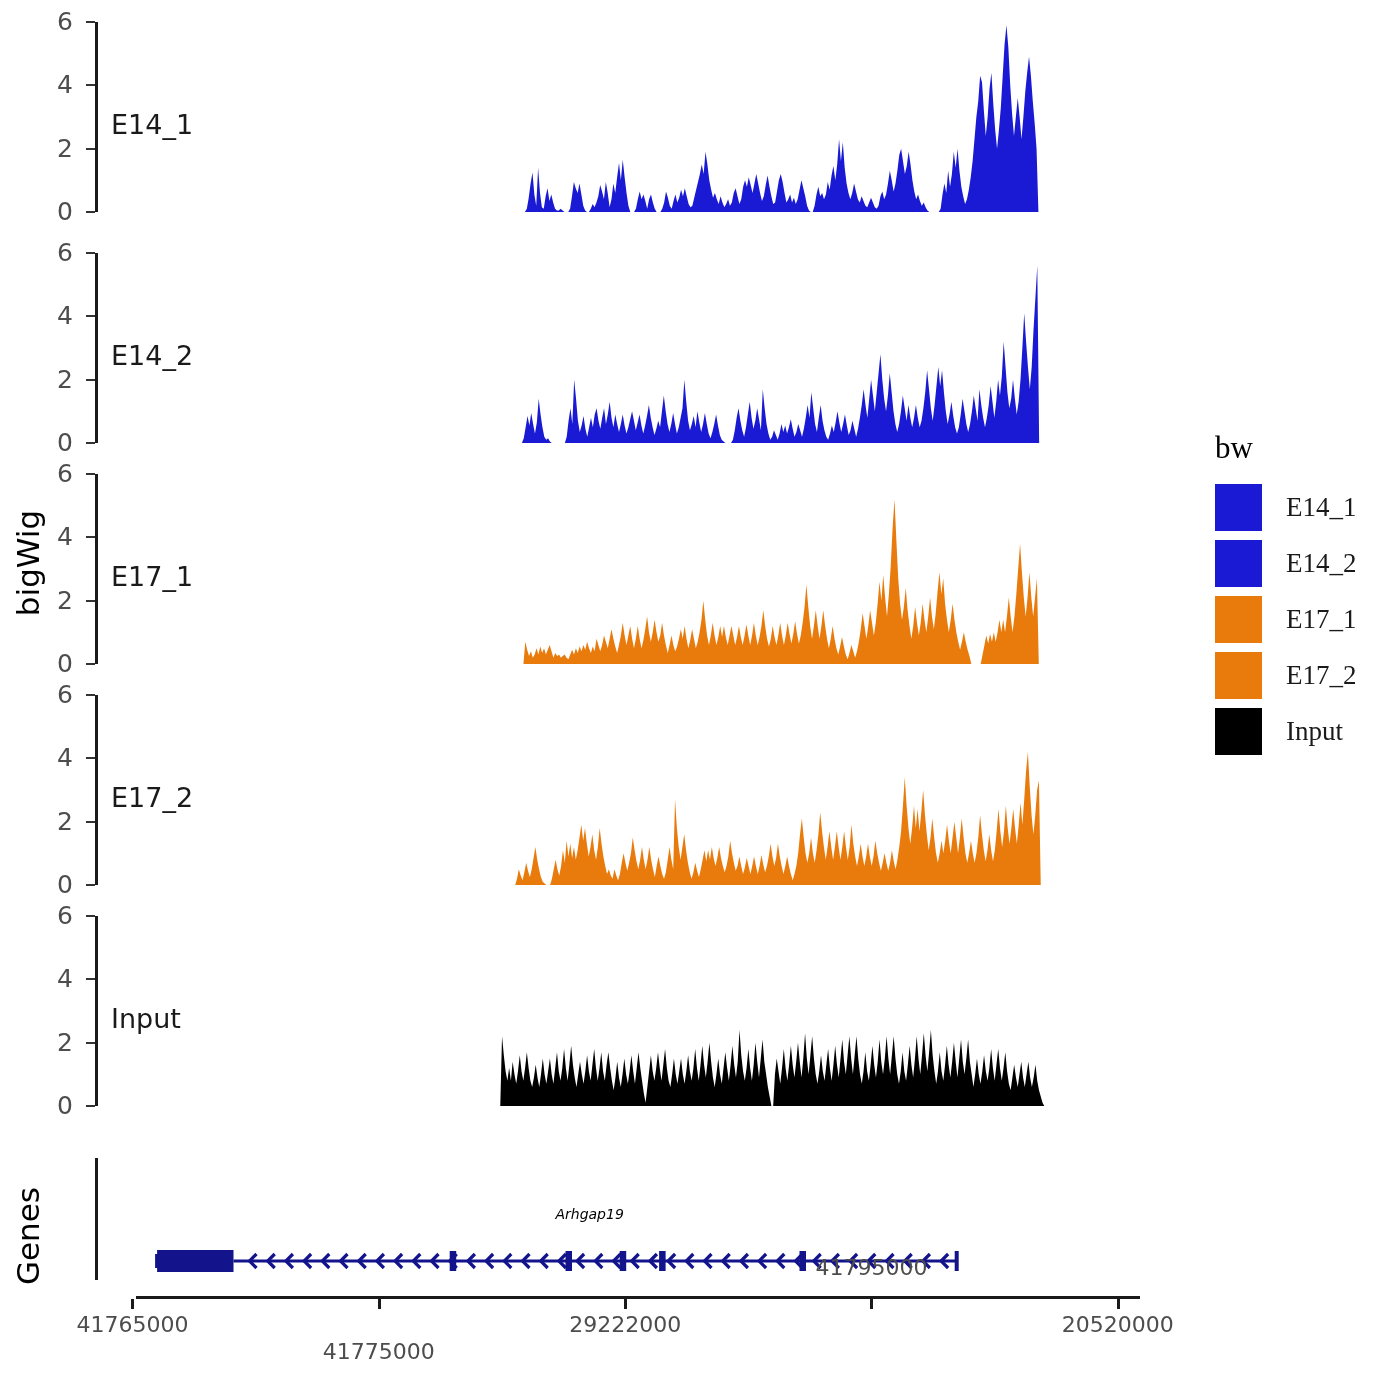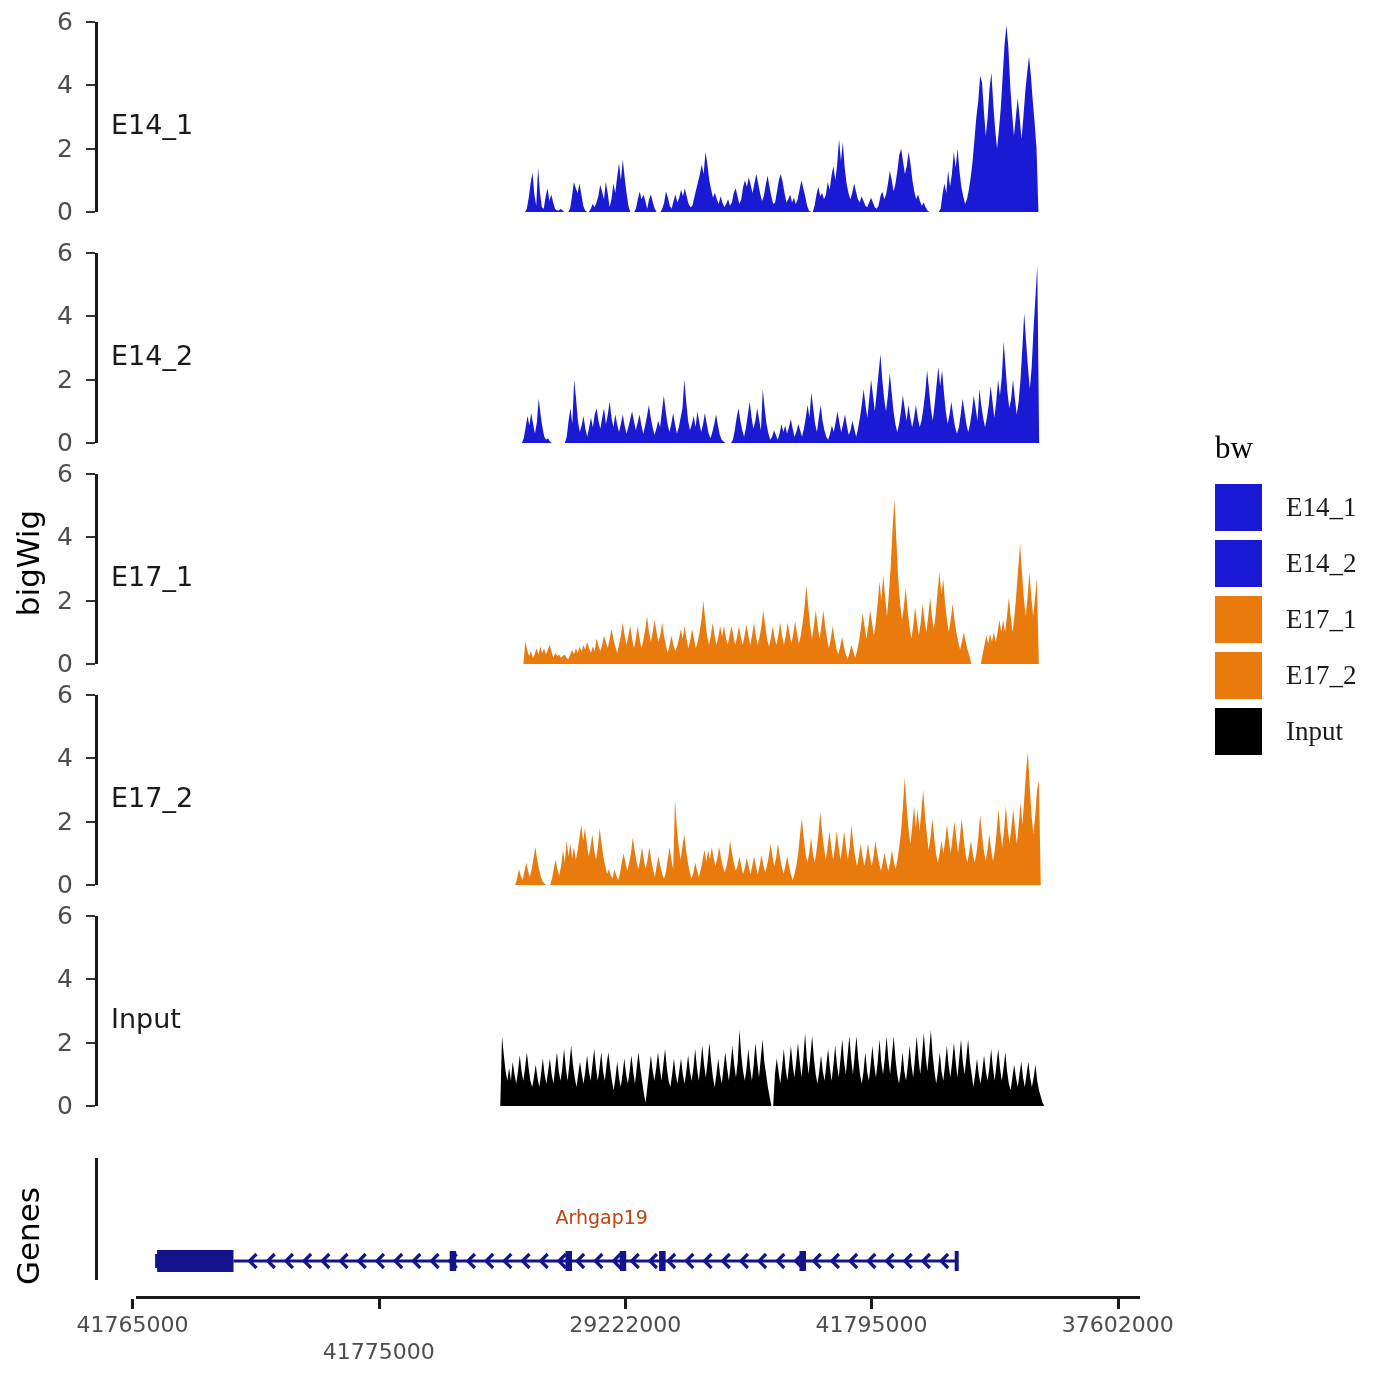--- a/index.html
+++ b/index.html
@@ -44,21 +44,21 @@
   .legend{position:absolute;}
   .legend-title{
     position:absolute;font-size:31px;color:#000;white-space:nowrap;
   }
   .legend-row{position:absolute;display:flex;align-items:center;}
   .legend-key{width:47px;height:47px;display:block;}
   .legend-lab{font-size:27px;color:#1a1a1a;margin-left:24px;white-space:nowrap;}
 
   
   .gene-name{
-    position:absolute;font-size:19px;color:#c2410c;white-space:nowrap;
+    position:absolute;font-size:14px;color:#000000;white-space:nowrap;font-style:italic;
   }
 </style>
 </head>
 <body>
 
 <div id="root">
 
   <div class="ylab" style="left:-52px;top:545px;width:160px;text-align:center;">bigWig</div>
 
   <div class="ylab" style="left:-42px;top:1218px;width:140px;text-align:center;">Genes</div>
@@ -198,23 +198,23 @@
 
   <div id="xaxis">
       <div class="axis-h" style="left: 136px; top: 1296px; width: 1004px;"></div>
       <div class="axis-h-tick" style="left: 131.487px; top: 1299px;"></div>
       <div class="xtick-lab" style="left: 32.487px; top: 1314px; width: 200px;">41765000</div>
       <div class="axis-h-tick" style="left: 377.823px; top: 1299px;"></div>
       <div class="xtick-lab" style="left: 278.823px; top: 1314px; width: 200px; margin-top: 27px;">41775000</div>
       <div class="axis-h-tick" style="left: 624.158px; top: 1299px;"></div>
       <div class="xtick-lab" style="left: 525.158px; top: 1314px; width: 200px;">29222000</div>
       <div class="axis-h-tick" style="left: 870.494px; top: 1299px;"></div>
-      <div class="xtick-lab" style="left: 771.494px; top: 1314px; width: 200px;">41795000</div>
+      <div class="xtick-lab" style="left: 771.494px; top: 1257px; width: 200px;">41795000</div>
       <div class="axis-h-tick" style="left: 1116.83px; top: 1299px;"></div>
-      <div class="xtick-lab" style="left: 1017.83px; top: 1314px; width: 200px;">37602000</div>
+      <div class="xtick-lab" style="left: 1017.83px; top: 1314px; width: 200px;">20520000</div>
     </div>
 
   <div class="legend" style="left:1215px;top:430px;width:180px;height:290px;font-family:Liberation Serif, serif;">
     <div class="legend-title" style="left:0;top:0;">bw</div>
     <div id="legend-rows">
         <div class="legend-row" style="left: 0px; top: 54px;">
           <span class="legend-key" style="background: rgb(26, 26, 212);"></span>
           <span class="legend-lab">E14_1</span>
         </div>
         <div class="legend-row" style="left: 0px; top: 110px;">

